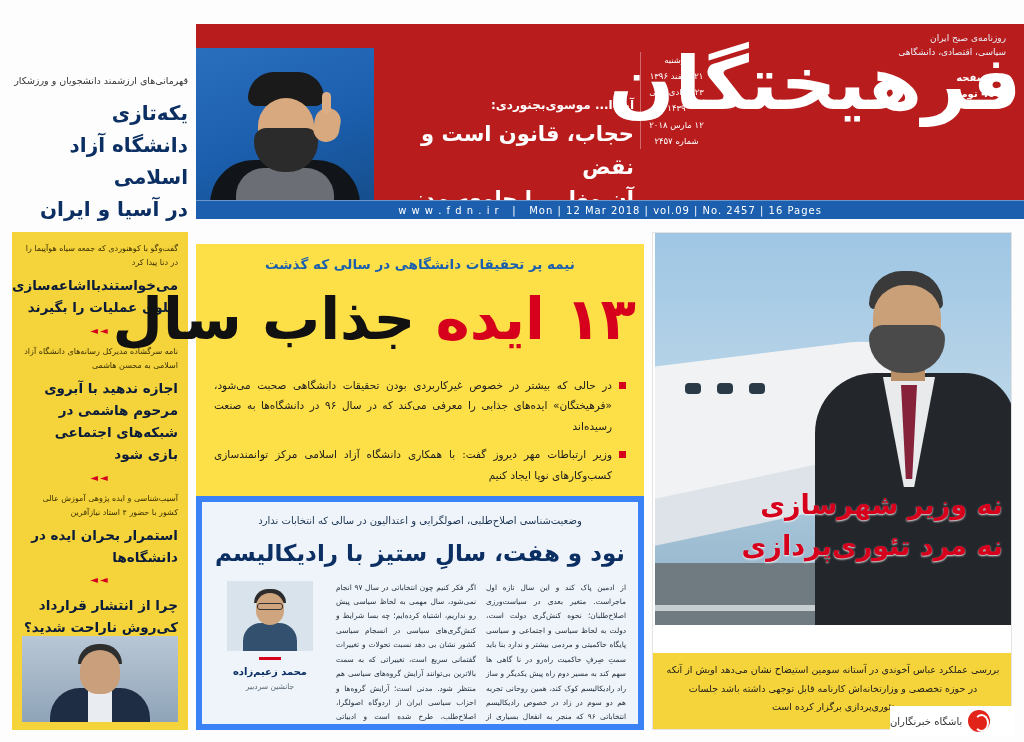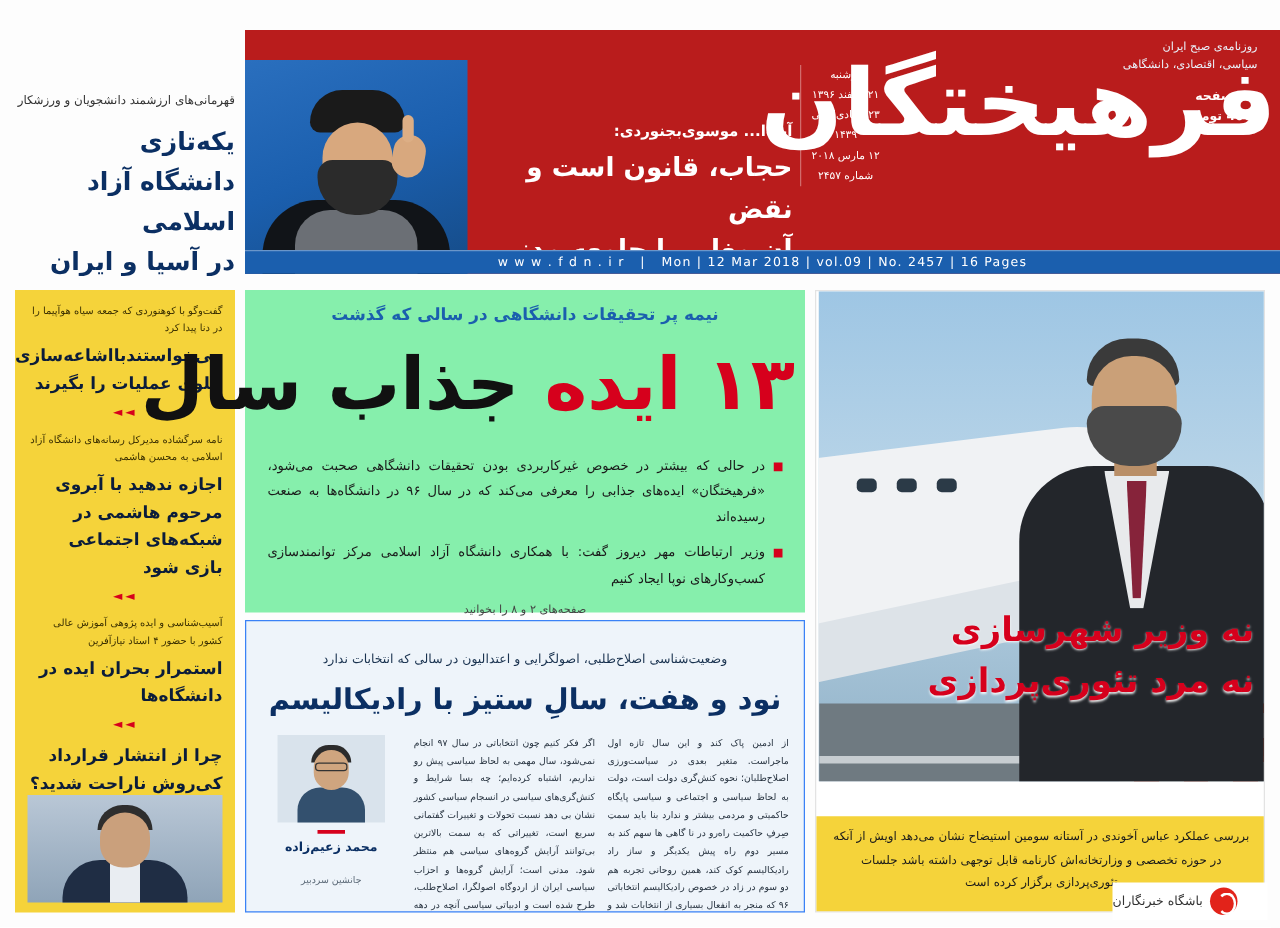--- a/index.html
+++ b/index.html
@@ -204,23 +204,23 @@
     overflow: hidden;
   }
   .sp-head { position:absolute; left:58px; top:14px; width:40px; height:44px; background:#caa07c; border-radius:20px 20px 18px 18px; }
   .sp-hair { position:absolute; left:56px; top:8px; width:44px; height:20px; background:#2e2e2e; border-radius:22px 22px 0 0; }
   .sp-body { position:absolute; left:28px; top:52px; width:100px; height:40px; background:#1f2d44; border-radius:30px 30px 0 0; }
   .sp-shirt{ position:absolute; left:66px; top:54px; width:24px; height:38px; background:#e9edf2; }
 
   
   .lead {
     position: absolute;
-    left: 196px; top: 232px;
+    left: 196px; top: 244px;
     width: 448px; height: 258px;
-    background: #86efac;
+    background: #fde047;
     direction: rtl;
     padding: 6px 8px;
   }
   .lead-kicker {
     font-size: 13.5px; color: #1b5fae; font-weight: bold;
     text-align: center; margin-top: 6px;
   }
   .lead-title {
     margin-top: 14px;
     text-align: center;
@@ -259,23 +259,23 @@
     font-size: 9px;
     color: #444;
   }
 
   
   .mid-article {
     position: absolute;
     left: 196px; top: 496px;
     width: 448px; height: 234px;
     background: #eef4fa;
-    border: 1px solid #3b82f6;
-    direction: rtl;
-    padding: 22px 12px;
+    border: 6px solid #3b82f6;
+    direction: rtl;
+    padding: 10px 12px;
     overflow: hidden;
   }
   .ma-kicker {
     font-size: 10px; color: #19324f; text-align: center; line-height: 1.8;
   }
   .ma-title {
     margin-top: 6px;
     font-size: 23px; font-weight: bold; color: #0b2f63;
     text-align: center; line-height: 1.5;
   }
@@ -301,21 +301,21 @@
     overflow: hidden;
   }
   .av-head { position:absolute; left:29px; top:12px; width:28px; height:32px; background:#cfa57f; border-radius:14px; }
   .av-hair { position:absolute; left:27px; top:8px; width:32px; height:14px; background:#2b2b2b; border-radius:16px 16px 0 0; }
   .av-body { position:absolute; left:16px; top:42px; width:54px; height:30px; background:#33506e; border-radius:18px 18px 0 0; }
   .av-glass{ position:absolute; left:30px; top:22px; width:26px; height:7px; border:1.5px solid #333; border-radius:3px; }
   .ma-author-name {
     font-size: 10px; font-weight: bold; color: #0b2f63; line-height: 1.6;
   }
   .ma-author-role {
-    font-size: 7.5px; color: #5a6876; margin-top: 12px;
+    font-size: 7.5px; color: #5a6876; margin-top: 2px;
   }
   .ma-redbar {
     width: 22px; height: 3px; background: #d6001c; margin: 6px auto 4px auto;
   }
 
   
   .right-story {
     position: absolute;
     left: 652px; top: 232px;
     width: 360px; height: 498px;

